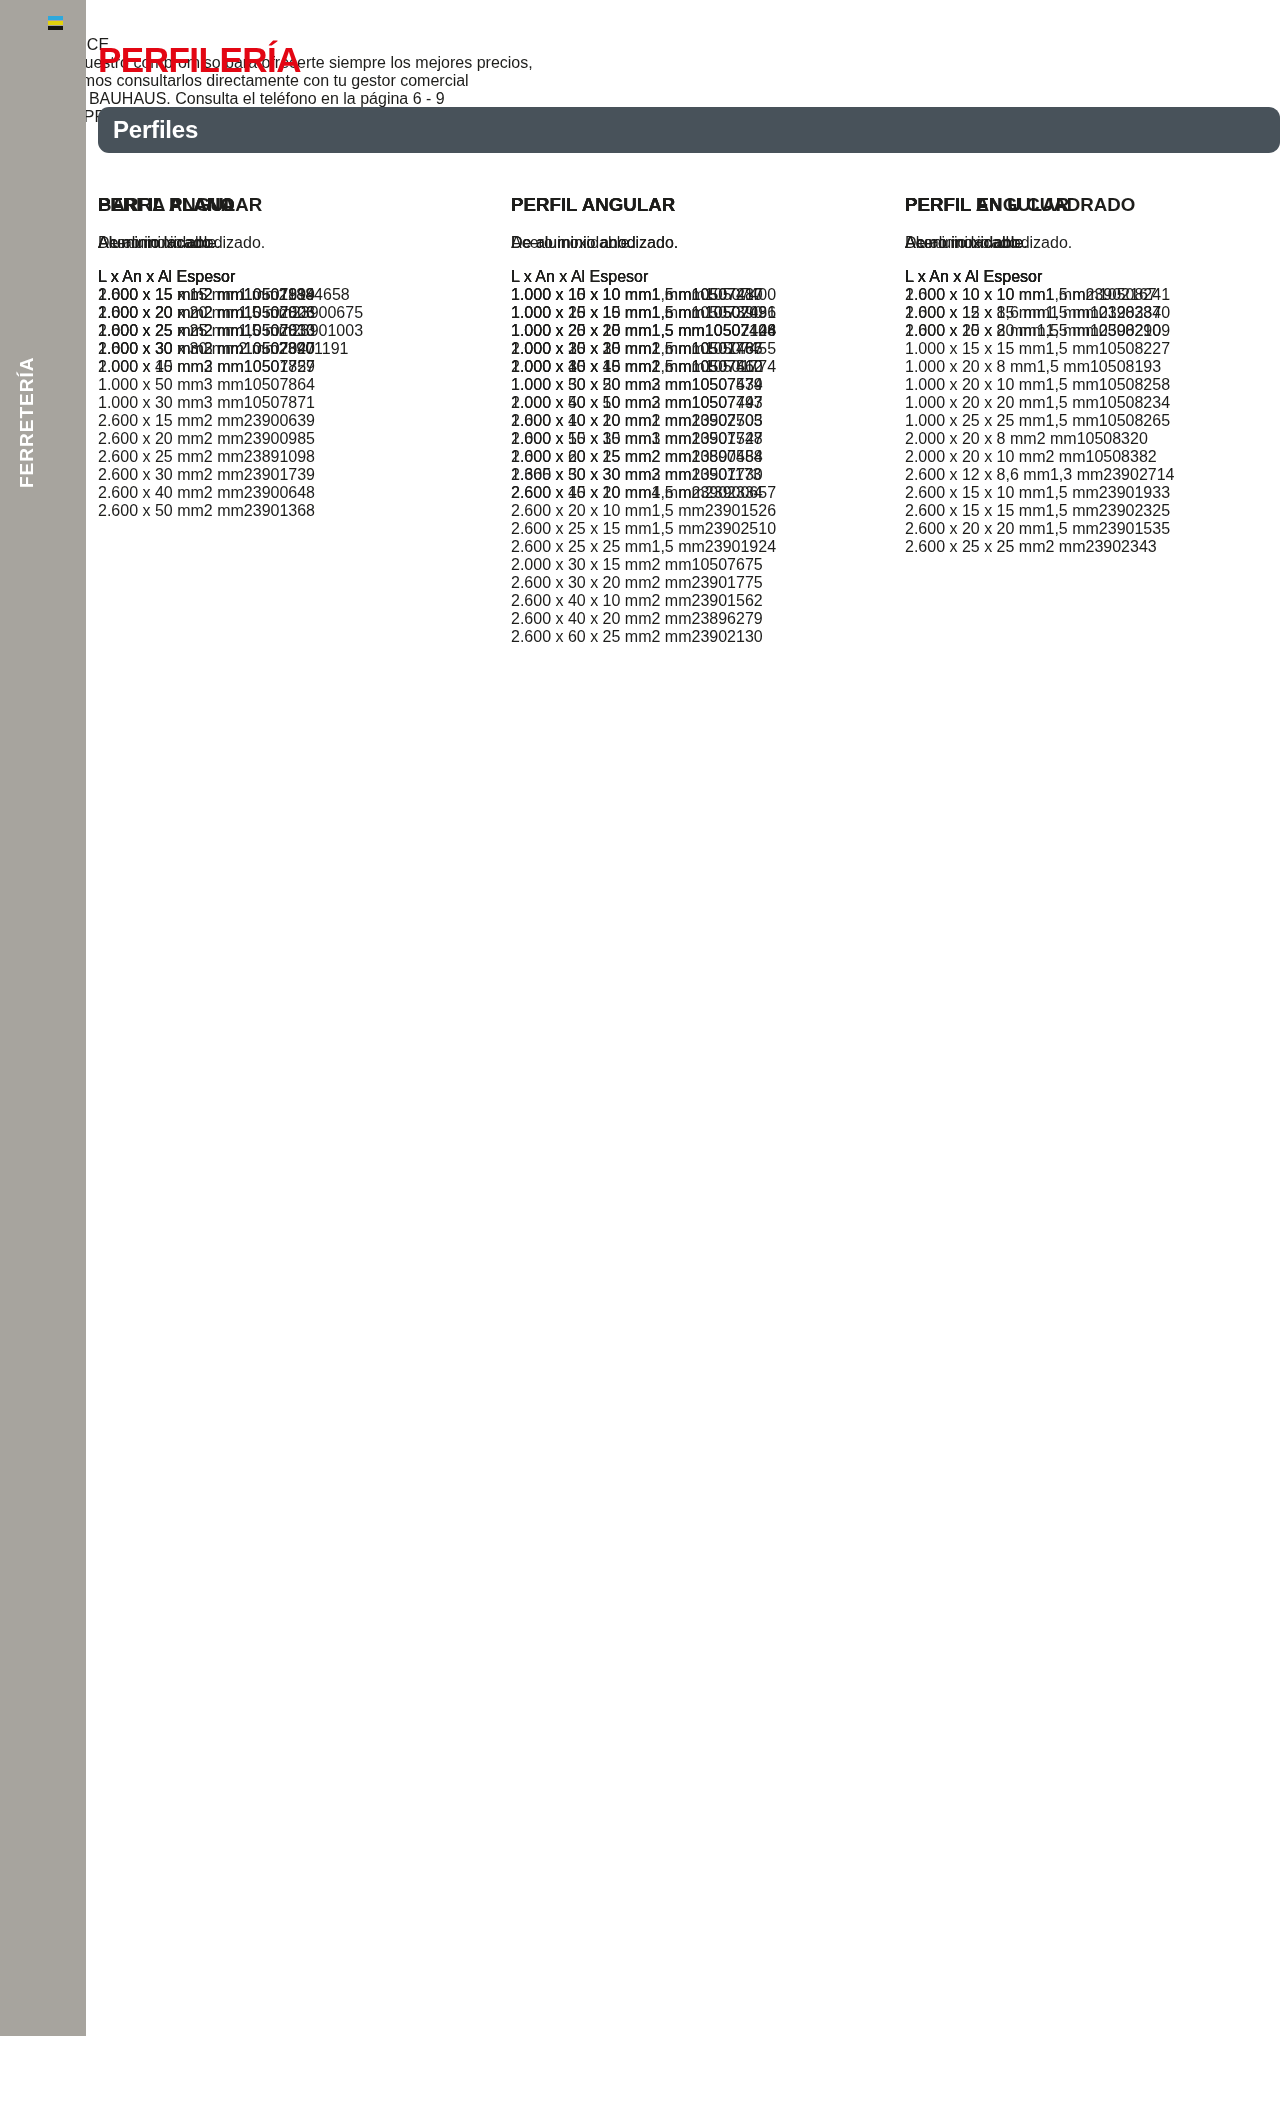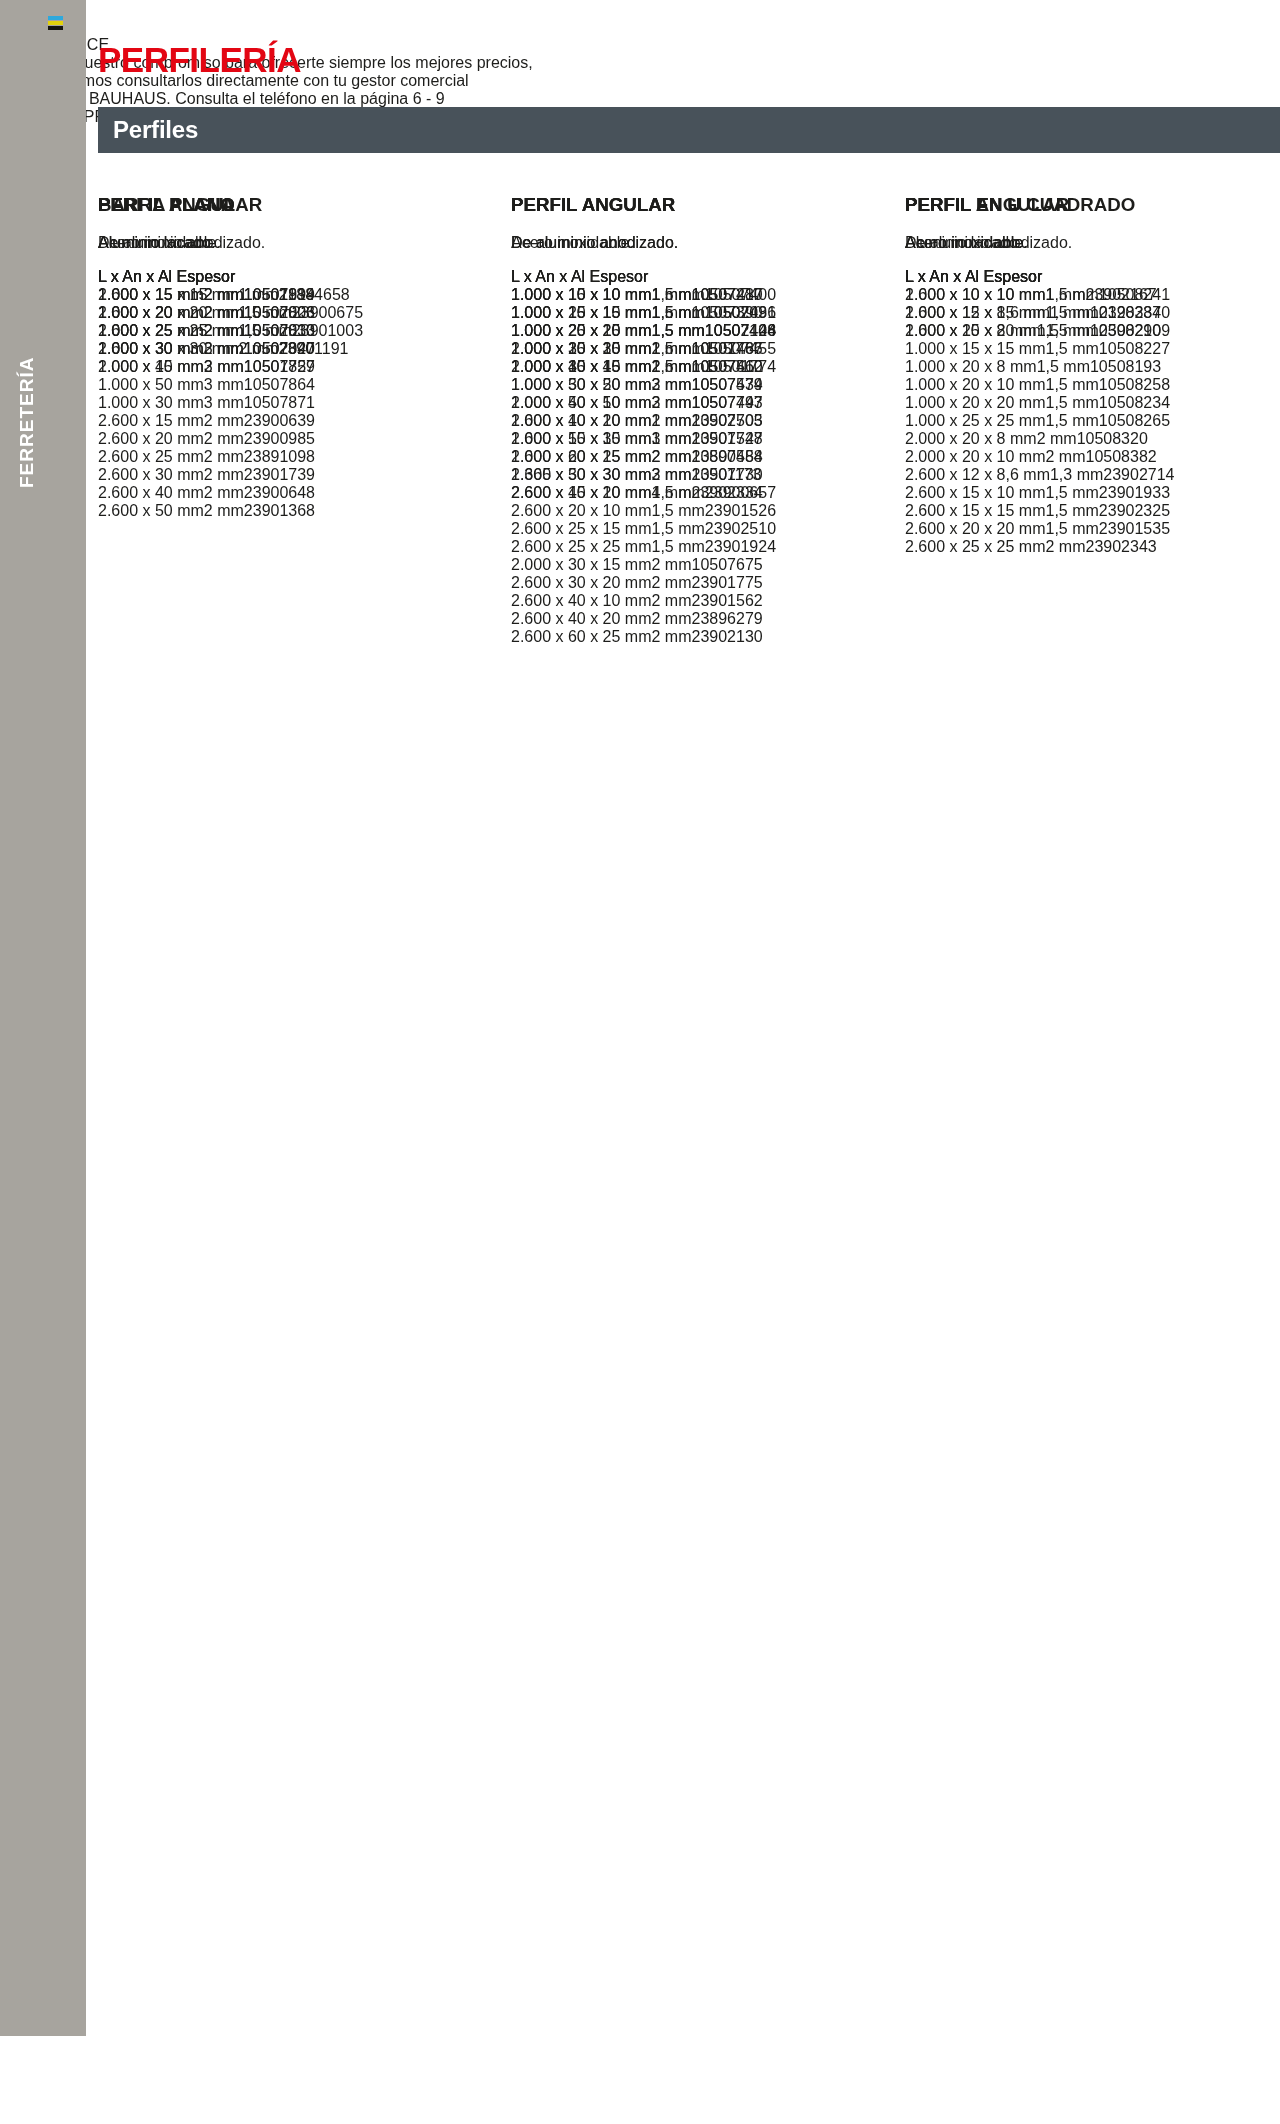--- a/index.html
+++ b/index.html
@@ -11,21 +11,21 @@
   #sidebar-label{position:absolute;left:16px;top:278px;height:210px;
     writing-mode:vertical-rl;transform:rotate(180deg);
     color:#ffffff;font-weight:bold;font-size:19px;letter-spacing:1px;}
   #regmark{position:absolute;left:48px;top:16px;width:15px;}
   #regmark div{height:4px;margin-bottom:1px;}
   .reg-c{background:#2ea8dc;} .reg-y{background:#e2d20c;} .reg-k{background:#15150f;}
 
   
   #page-title{position:absolute;left:98px;top:40px;font-size:35px;font-weight:bold;
     color:#e30613;letter-spacing:-0.5px;}
-  #section-bar{position:absolute;left:98px;top:107px;right:0;height:46px;background:#48525a;}
+  #section-bar{position:absolute;left:98px;top:107px;right:0;height:46px;background:#48525a;border-radius:11px;}
   #section-bar span{display:block;padding-left:15px;line-height:46px;color:#ffffff;
     font-weight:bold;font-size:24px;letter-spacing:-0.2px;}
 
   
   .product{position:absolute;}
   .col1{left:98px;width:392px;}
   .col2{left:511px;width:360px;}
   .col3{left:905px;width:365px;}
 
   .pimg{position:relative;width:100%;overflow:hidden;}

